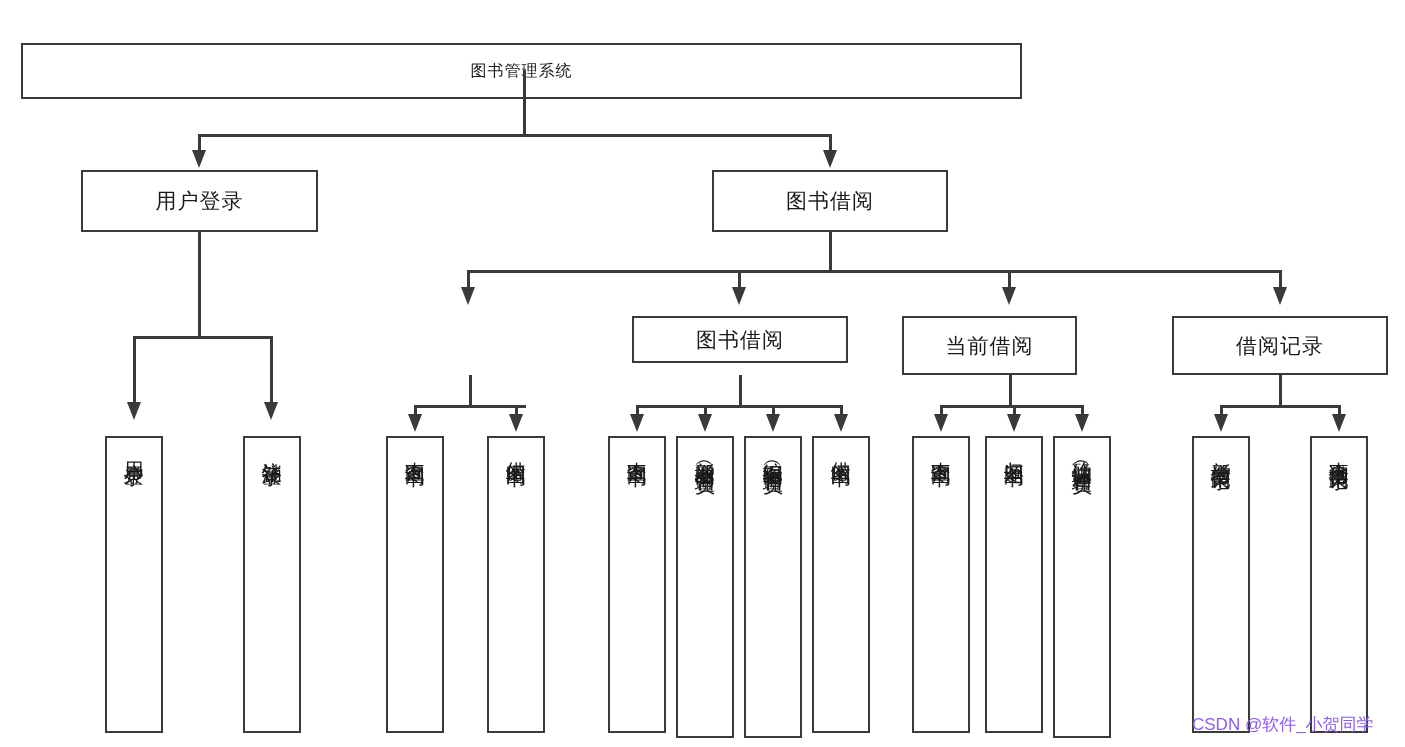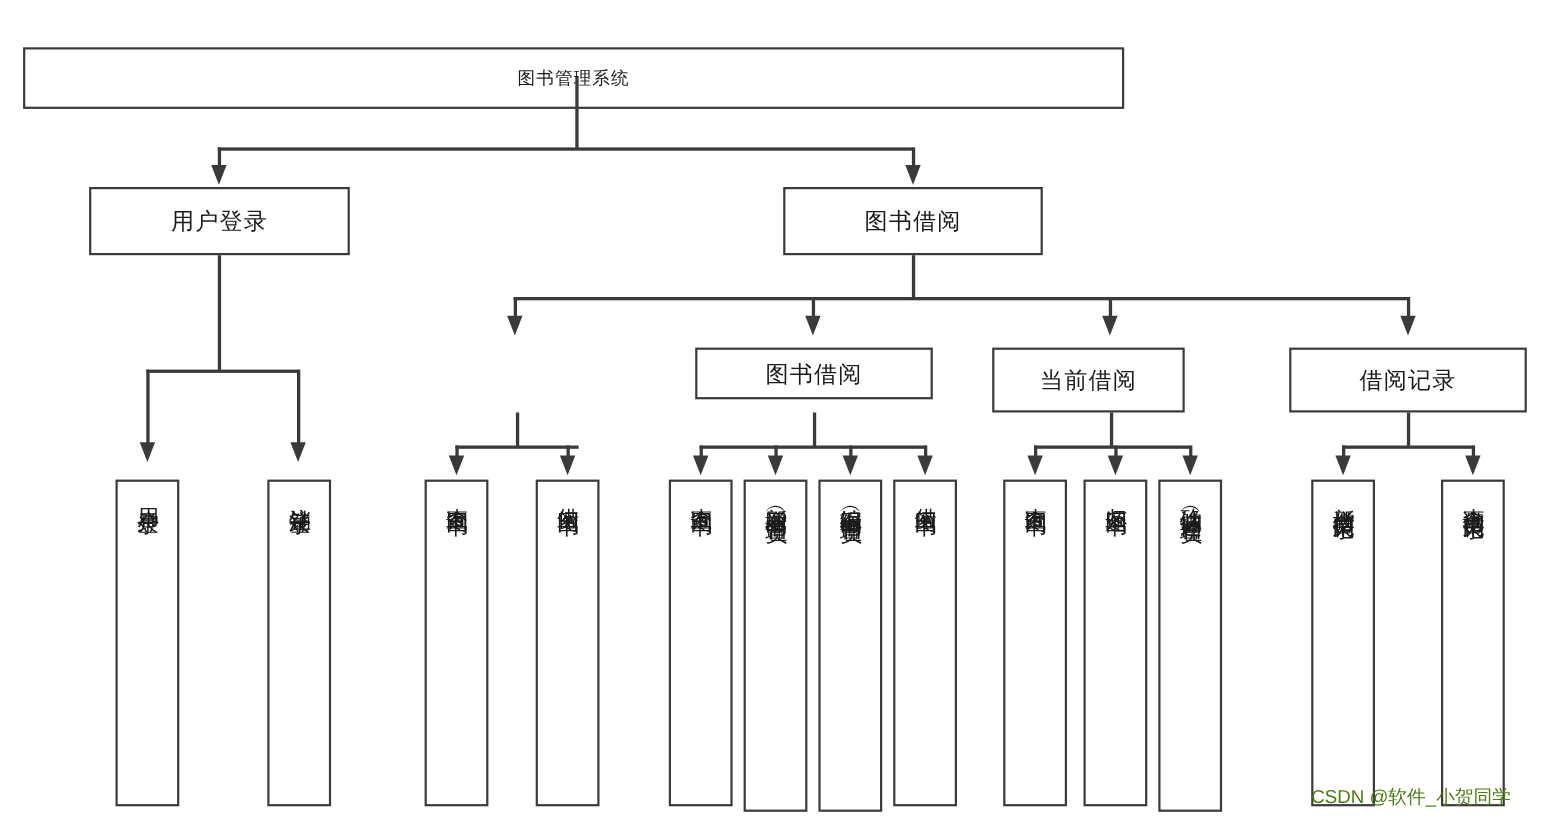--- a/index.html
+++ b/index.html
@@ -64,21 +64,21 @@
     width: 0;
     height: 0;
     border-left: 7px solid transparent;
     border-right: 7px solid transparent;
     border-top: 18px solid #3a3a3a;
   }
 
   
   #watermark {
     position: absolute;
-    color: #4d7c0f;
+    color: #8b5cf6;
     font-size: 17px;
     white-space: nowrap;
     pointer-events: none;
   }
 </style>
 </head>
 <body>
 
 <div id="canvas">
 

